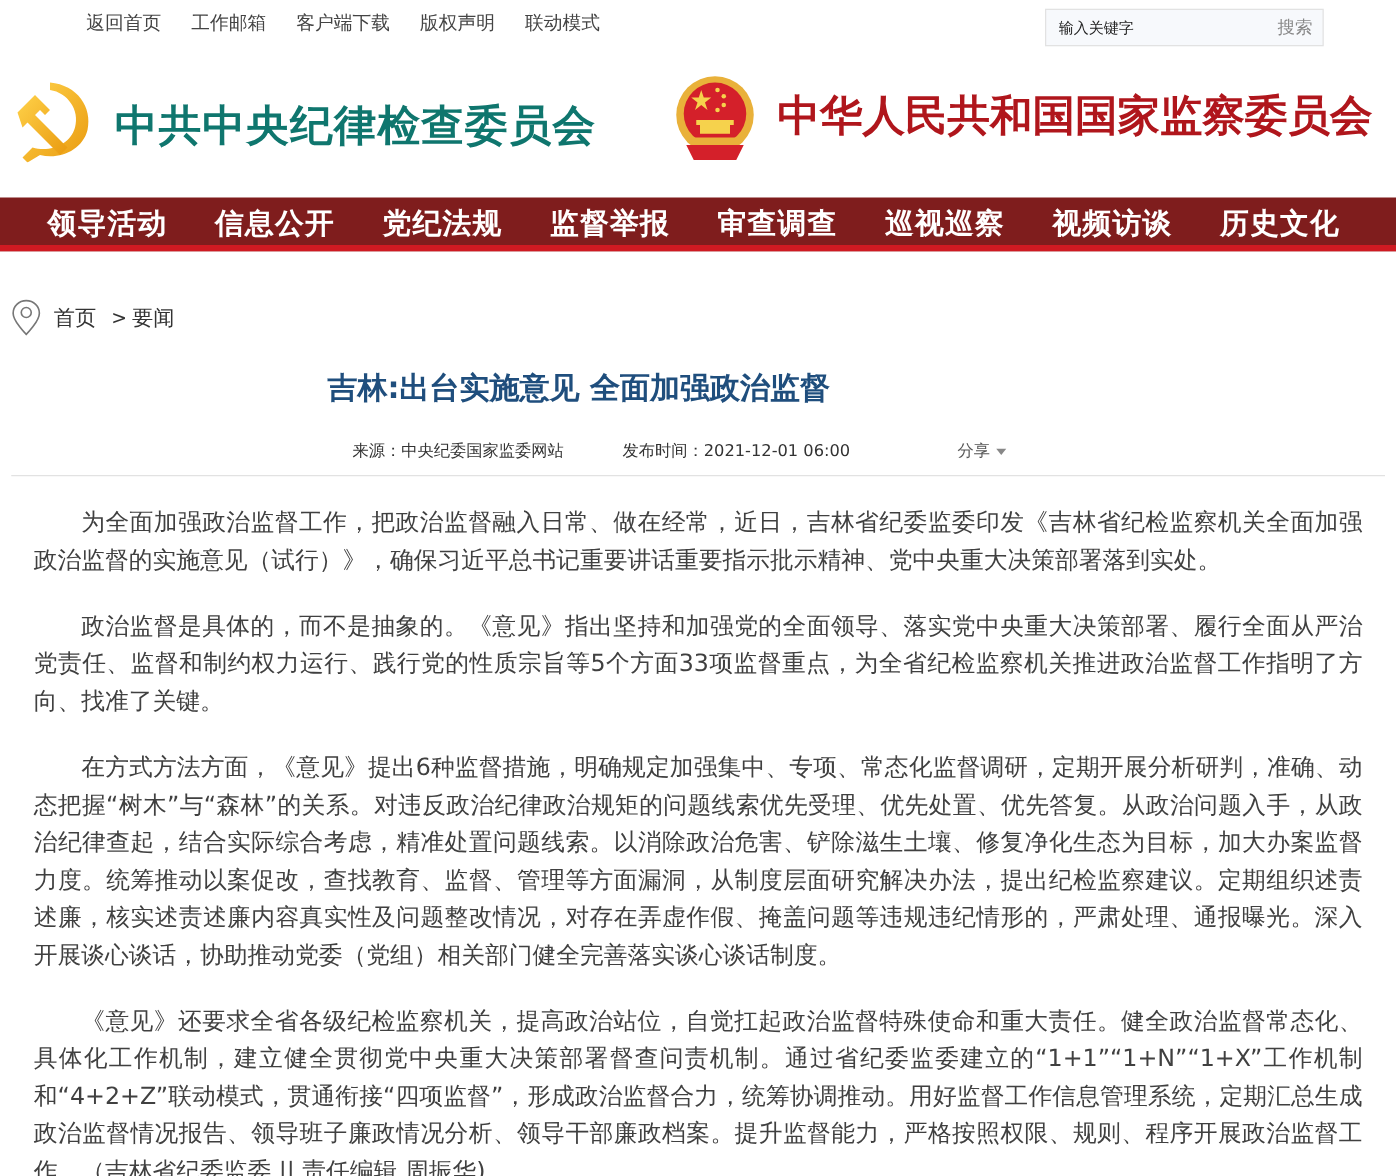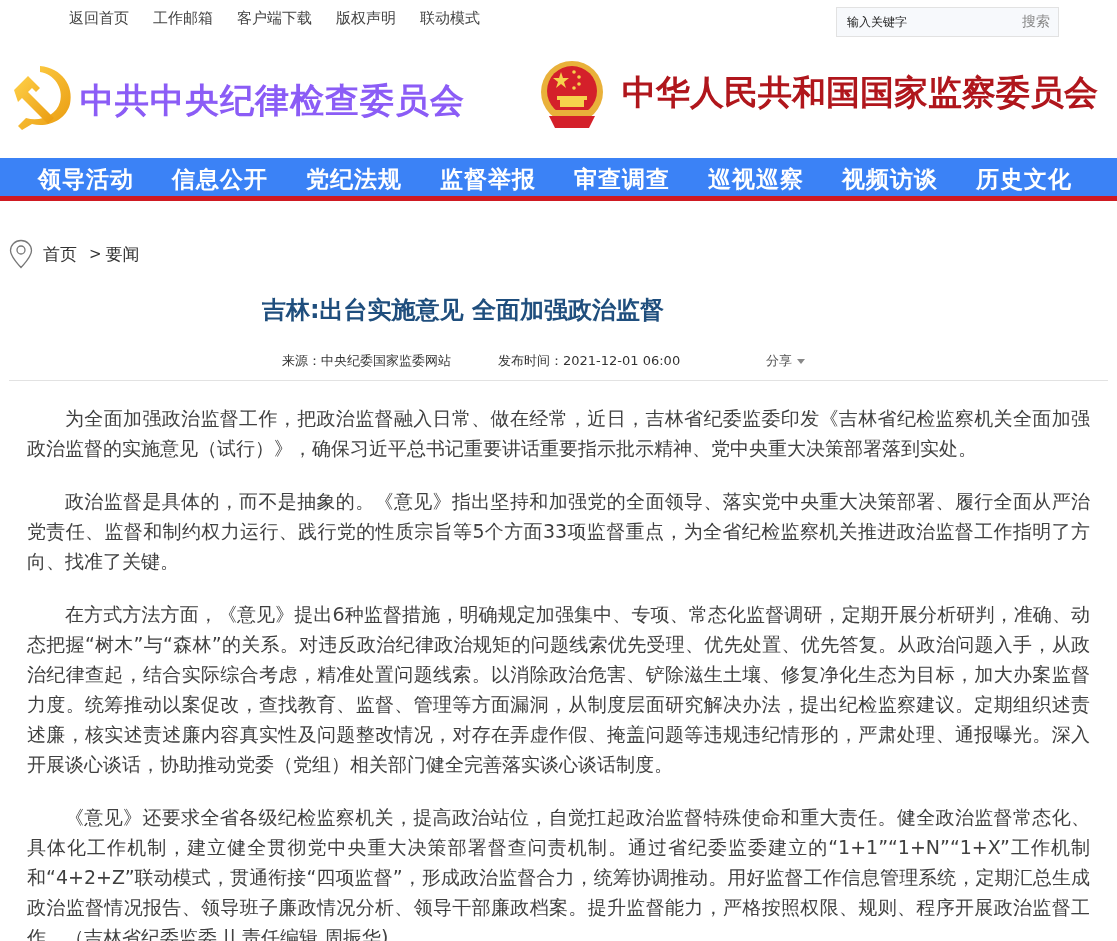--- a/index.html
+++ b/index.html
@@ -11,26 +11,26 @@
     .toplinks { position: absolute; left: 69px; top: 9px; display: flex; gap: 0; }
     .toplinks a { font-size: 15px; color: #444; text-decoration: none; margin-right: 24px; line-height: 18px; letter-spacing: 0; }
     .search { position: absolute; left: 836px; top: 7px; width: 223px; height: 30px; border: 1px solid #e2e2e2; background: #f7f9fc; }
     .search input { position: absolute; left: 0; top: 0; width: 170px; height: 28px; border: none; background: transparent; padding-left: 10px; font-size: 12px; color: #222; font-family: "DejaVu Sans", sans-serif; outline: none; }
     .search input::placeholder { color: #222; }
     .search .btn { position: absolute; right: 8px; top: 5px; font-size: 14px; color: #888; cursor: pointer; }
 
     
     .header { position: absolute; top: 50px; left: 0; width: 1117px; height: 100px; }
     .logo-left { position: absolute; left: 10px; top: 10px; width: 66px; height: 70px; }
-    .title-left { position: absolute; left: 80px; top: 28px; font-family: "DejaVu Serif", "Liberation Serif", serif; font-weight: bold; font-size: 34px; color: #8b5cf6; letter-spacing: 1px; white-space: nowrap; }
+    .title-left { position: absolute; left: 92px; top: 28px; font-family: "DejaVu Serif", "Liberation Serif", serif; font-weight: bold; font-size: 34px; color: #0f766e; letter-spacing: 1px; white-space: nowrap; }
     .logo-right { position: absolute; left: 539px; top: 8px; width: 66px; height: 74px; }
     .title-right { position: absolute; left: 622px; top: 20px; font-family: Liberation Serif, serif; font-weight: bold; font-size: 34px; color: #b0161c; letter-spacing: 0px; white-space: nowrap; }
 
     
-    .nav { position: absolute; top: 158px; left: 0; width: 1117px; height: 43px; background: #3b82f6; border-bottom: 5px solid #cf1a22; }
+    .nav { position: absolute; top: 158px; left: 0; width: 1117px; height: 43px; background: #7f1d1d; border-bottom: 5px solid #cf1a22; }
     .nav ul { list-style: none; display: flex; position: absolute; left: 38px; top: 5px; }
     .nav li { font-family: "DejaVu Serif", "Liberation Serif", serif; font-size: 23px; font-weight: bold; color: #fff; margin-right: 38px; letter-spacing: 1px; line-height: 32px; cursor: pointer; white-space: nowrap; }
 
     
     .crumb { position: absolute; top: 239px; left: 9px; height: 30px; display: flex; align-items: center; }
     .crumb .pin { width: 24px; height: 30px; margin-right: 10px; }
     .crumb a { font-size: 17px; color: #333; text-decoration: none; }
     .crumb .sep { font-size: 15px; color: #333; margin: 0 4px 0 12px; }
 
     

